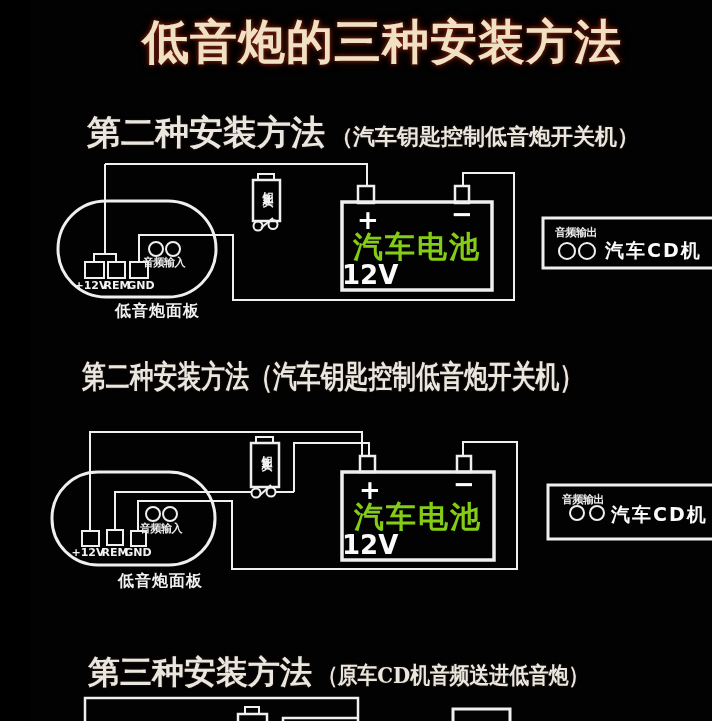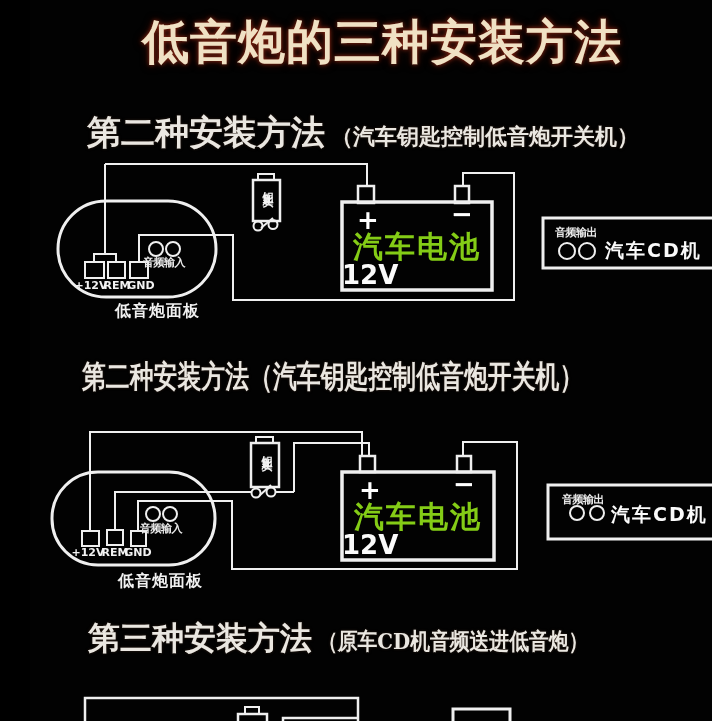--- a/index.html
+++ b/index.html
@@ -25,21 +25,21 @@
     position:absolute;display:flex;align-items:baseline;white-space:nowrap;
     font-family:"DejaVu Serif","Liberation Serif",serif;
     color:#eae7e1;font-weight:600;
     text-shadow:0 0 3px rgba(90,60,40,.5);
   }
   .h1{left:57px;top:110px;}
   .h1 .hd-main{font-size:34px;}
   .h1 .hd-note{font-size:22px;margin-left:6px;}
   .h2{left:52px;top:356px;transform:scaleX(.77);transform-origin:left top;}
   .h2 .hd-main,.h2 .hd-note{font-size:31px;}
-  .h3{left:58px;top:617px;text-align:right;}
+  .h3{left:58px;top:651px;text-align:right;}
   .h3 .hd-main{font-size:32px;}
   .h3 .hd-note{font-size:23px;margin-left:6px;transform:scaleX(.86);transform-origin:left bottom;display:inline-block;}
 
   .lbl{position:absolute;color:#f2f2f2;font-weight:bold;white-space:nowrap;}
   .term-lbl{font-size:11px;text-align:center;letter-spacing:0;}
   .tiny-lbl{font-size:11px;text-align:center;letter-spacing:-.5px;font-weight:bold;color:#e9e9e9;}
   .panel-lbl{font-size:16px;letter-spacing:1px;font-weight:600;color:#f0f0f0;}
   .key-lbl{font-size:11px;writing-mode:vertical-rl;text-orientation:upright;letter-spacing:2px;color:#f2f2f2;}
   .bat-sign{font-size:26px;font-weight:bold;color:#fff;}
   .bat-name{font-size:30px;font-weight:bold;text-align:center;letter-spacing:2px;color:#84cc16;}

